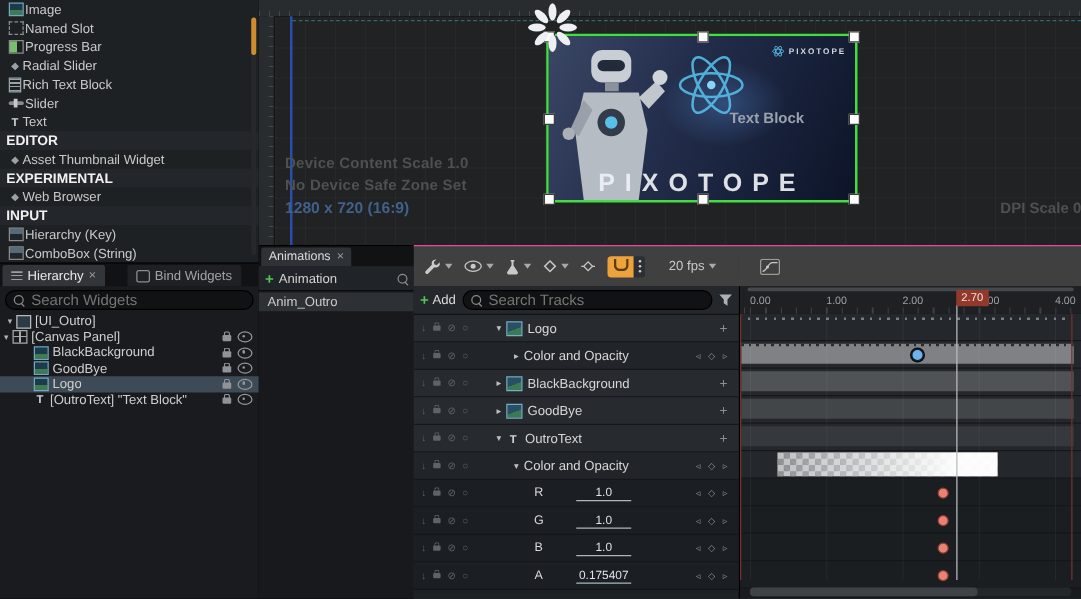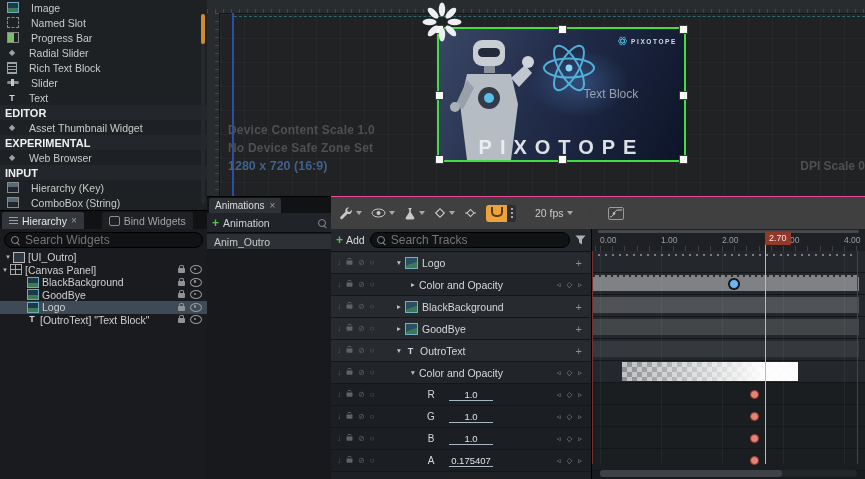--- a/index.html
+++ b/index.html
@@ -2,21 +2,21 @@
 <html><head>
 <meta charset="utf-8">
 <style>
   html,body{margin:0;padding:0;background:#000}
   #app{position:relative;width:865px;height:479px;background:#101112;font-family:"Liberation Sans",sans-serif;overflow:hidden;color:#c8c8c8}
   .sp{flex:1}
   input{font-family:inherit}
 
   
   #palette{position:absolute;left:0;top:0;width:207px;height:210px;background:#1e2124;border-right:1px solid #000;overflow:hidden}
-  .prow{height:15px;display:flex;align-items:center;gap:12px;padding-left:7px;font-size:10.5px;color:#c9c9c9}
+  .prow{height:15px;display:flex;align-items:center;gap:1px;padding-left:7px;font-size:10.5px;color:#c9c9c9}
   .phead{height:15px;display:flex;align-items:center;padding-left:5px;font-size:11px;font-weight:bold;color:#f0f0f0;background:#23262a}
   .pic{width:10px;height:9px;flex:none}
   .pic-img{border:1px solid #6fa8c0;background:linear-gradient(180deg,#1b3a4a 55%,#3e7a52 55%)}
   .pic-slot{border:1px dashed #8a8a8a}
   .pic-prog{border:1px solid #8a8a8a;background:linear-gradient(90deg,#79c06e 0 60%,transparent 60%)}
   .pic-doc{border:1px solid #99a4aa;background:repeating-linear-gradient(180deg,#99a4aa 0 1px,transparent 1px 3px);width:8px;height:10px}
   .pic-slider{height:3px;width:12px;border-radius:2px;background:#8a8a8a;position:relative}
   .pic-slider::after{content:"";position:absolute;left:4px;top:-2px;width:3px;height:7px;background:#c8c8c8}
   .pic-combo{border:1px solid #8a8a8a;background:linear-gradient(180deg,#566a78 0 45%,#20262b 45%)}
   .gi{font-size:8px;color:#9aa1a8;width:10px;text-align:center;flex:none}
@@ -56,21 +56,21 @@
   .vp-vruler{position:absolute;left:0;top:13px;width:12px;bottom:0;background:#292c2e;border-right:1px solid #121415;background-image:repeating-linear-gradient(180deg,#45484b 0 1px,transparent 1px 8px);background-size:4px 100%;background-repeat:no-repeat;background-position:8px 0}
   .vp-canvas{position:absolute;left:13px;top:14px;right:0;bottom:0;background-color:#202223;background-image:linear-gradient(rgba(255,255,255,0.028) 1px,transparent 1px),linear-gradient(90deg,rgba(255,255,255,0.028) 1px,transparent 1px);background-size:24px 24px}
   .vp-blue{position:absolute;left:25px;top:13px;bottom:0;width:2px;background:#2e55c0;opacity:.85;z-index:1}
   .vp-dash{position:absolute;left:27px;top:16px;right:0;height:0;border-top:1px dashed rgba(60,150,165,.6);z-index:1}
   .sel-box{position:absolute;left:230px;top:27px;width:245px;height:131px;border:2px solid #41dd41;z-index:2}
   .preview{position:absolute;inset:0;overflow:hidden;background:linear-gradient(115deg,#3a4764 0%,#232e4c 40%,#0d1428 100%)}
   .glow{position:absolute;left:28%;top:4%;width:58%;height:75%;background:radial-gradient(closest-side,rgba(80,130,200,.4),transparent 70%)}
   .robot{position:absolute;left:4px;bottom:0}
   .atom{position:absolute;left:53%;top:12px;transform:translateX(-50%)}
   .brand{position:absolute;right:7px;top:7px;display:flex;align-items:center;gap:3px;color:#d6dbe3;font-size:6.5px;font-weight:bold;letter-spacing:1.6px}
-  .tblock{position:absolute;left:59%;top:44%;color:#9aa2ad;font-weight:normal;font-size:12px}
+  .tblock{position:absolute;left:59%;top:44%;color:#9aa2ad;font-weight:bold;font-size:12px}
   .wm{position:absolute;left:0;right:0;bottom:1px;text-align:center;font-size:20px;font-weight:bold;letter-spacing:8px;color:#eef1f5;opacity:.92;white-space:nowrap}
   .hnd{position:absolute;width:7px;height:7px;background:#fdfdfd;border:1px solid #3c3c3c;z-index:3}
   .h-tl{left:-4px;top:-4px}.h-tm{left:calc(50% - 3.5px);top:-4px}.h-tr{right:-4px;top:-4px}
   .h-ml{left:-4px;top:calc(50% - 3.5px)}.h-mr{right:-4px;top:calc(50% - 3.5px)}
   .h-bl{left:-4px;bottom:-4px}.h-bm{left:calc(50% - 3.5px);bottom:-4px}.h-br{right:-4px;bottom:-4px}
   .spinner{position:absolute;left:214px;top:1px;z-index:6}
   .vtext{position:absolute;left:21px;font-weight:bold;font-size:12px;color:#4e5052;letter-spacing:.2px;z-index:1}
   .vres{position:absolute;left:21px;top:159px;font-weight:bold;font-size:12.5px;color:#41608a;z-index:1}
   .vdpi{position:absolute;right:0;top:159px;font-weight:bold;font-size:12px;color:#4e5052;white-space:nowrap;z-index:1}
 
@@ -108,21 +108,21 @@
   .cluster .icon-lock::before{border-color:#5e6368}
   .trow .exp{width:12px;text-align:center;font-size:7.5px;color:#c0c0c0;flex:none}
   .trow.child .exp{margin-left:14px}
   .wicon{width:11px;height:10px;flex:none;margin-right:4px}
   .wicon.img{border:1px solid #76aec6;background:linear-gradient(160deg,#275064 55%,#3c7a54 55%)}
   .wicon.textg{border:none;background:none;color:#d2d8dd;font-size:9px;font-weight:bold;text-align:center;line-height:10px}
   .tlabel{color:#d6d6d6}
   .addmini{color:#8a8f94;font-size:11px;margin-right:9px}
   .triad{display:flex;gap:6px;margin-right:9px;color:#85898e;font-size:7.5px;align-items:center}
   .ch-label{width:12px;text-align:center;margin-left:32px;color:#d8d8d8;font-size:10px;flex:none}
-  .ch-value{min-width:44px;text-align:center;margin-left:12px;color:#dde3e8;font-size:9.5px;border-bottom:1px solid #aab6bf}
+  .ch-value{min-width:44px;text-align:center;margin-left:24px;color:#dde3e8;font-size:9.5px;border-bottom:1px solid #aab6bf}
   .timeline{flex:1;position:relative;background:#191c1f;overflow:hidden}
   .ruler{position:absolute;left:0;top:0;right:0;height:22px;background:#1e2023;border-bottom:1px solid #0d0e10}
   .zoombar{position:absolute;left:6px;right:6px;top:1px;height:3px;background:#45494e;border-radius:2px}
   .rtick{position:absolute;top:6px;font-size:8.5px;color:#9aa0a5}
   .rticks{position:absolute;left:0;right:0;bottom:0;height:5px;background-image:repeating-linear-gradient(90deg,#3c4044 0 1px,transparent 1px 12.2px);background-position:8px 0}
   .seqrows{position:absolute;left:0;top:22px;right:0;bottom:16px}
   .srow{height:21px;position:relative;border-bottom:1px solid #141619}
   .srow.g{background:#24272b}
   .srow.c{background:#1b1e21}
   .gridov{position:absolute;left:0;top:22px;right:0;bottom:16px;background-image:linear-gradient(90deg,rgba(255,255,255,0.045) 0 1px,transparent 1px);background-size:61px 100%;background-position:8px 0;pointer-events:none}

